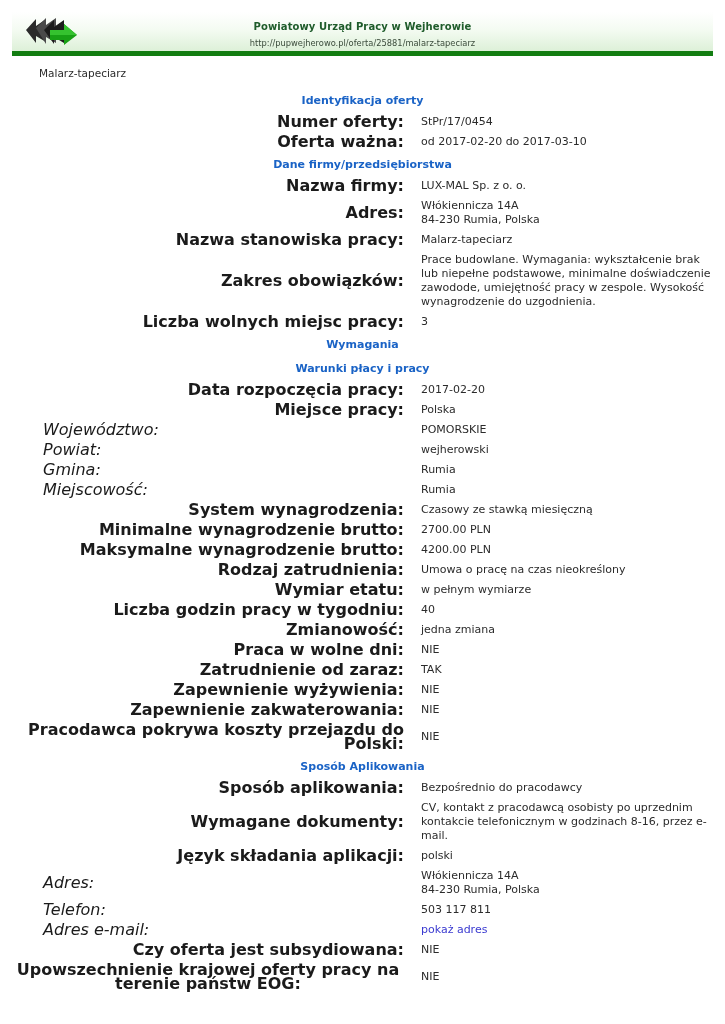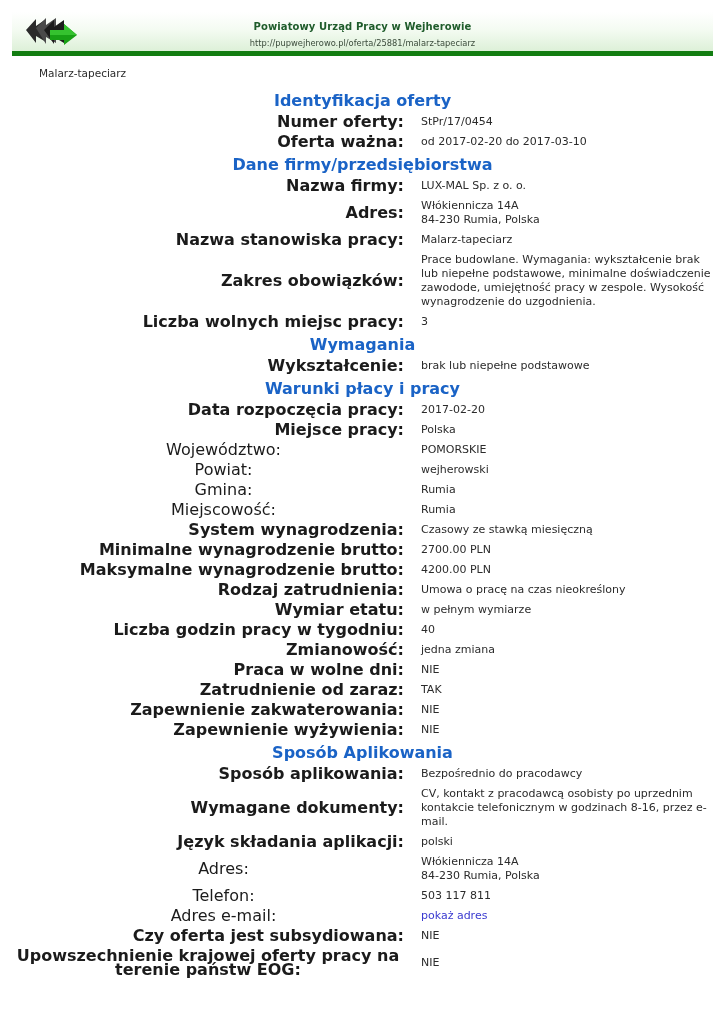--- a/index.html
+++ b/index.html
@@ -67,38 +67,39 @@
     width: 100%;
     border-collapse: collapse;
   }
   .rows td {
     vertical-align: middle;
     padding: 0;
   }
   .section-head {
     text-align: center;
     font-weight: bold;
-    font-size: 16px;
+    font-size: 11px;
     color: #1a63c6;
     padding: 6px 0 4px 0 !important;
     line-height: 14px;
   }
   .lbl {
     width: 363px;
     text-align: right;
     font-weight: bold;
     font-size: 16px;
     color: #1b1b1b;
     padding: 3px 17px 3px 0 !important;
     line-height: 14px;
   }
   .lbl.plain {
-    text-align: center;
+    text-align: left;
     font-weight: normal;
     padding-left: 31px !important;
+    font-style: italic;
   }
   .val {
     text-align: left;
     font-size: 11px;
     color: #2b2b2b;
     line-height: 14px;
     padding: 3px 0 !important;
     margin-left: 24px;
   }
   .val .wrapbox {
@@ -179,26 +180,20 @@
         <tr>
           <td class="lbl">Liczba wolnych miejsc pracy:</td>
           <td class="val">
             <div>3</div>
           </td>
         </tr>
         <tr>
           <td colspan="2" class="section-head">Wymagania</td>
         </tr>
         <tr>
-          <td class="lbl">Wykształcenie:</td>
-          <td class="val">
-            <div>brak lub niepełne podstawowe</div>
-          </td>
-        </tr>
-        <tr>
           <td colspan="2" class="section-head">Warunki płacy i pracy</td>
         </tr>
         <tr>
           <td class="lbl">Data rozpoczęcia pracy:</td>
           <td class="val">
             <div>2017-02-20</div>
           </td>
         </tr>
         <tr>
           <td class="lbl">Miejsce pracy:</td>
@@ -278,27 +273,33 @@
             <div>NIE</div>
           </td>
         </tr>
         <tr>
           <td class="lbl">Zatrudnienie od zaraz:</td>
           <td class="val">
             <div>TAK</div>
           </td>
         </tr>
         <tr>
+          <td class="lbl">Zapewnienie wyżywienia:</td>
+          <td class="val">
+            <div>NIE</div>
+          </td>
+        </tr>
+        <tr>
           <td class="lbl">Zapewnienie zakwaterowania:</td>
           <td class="val">
             <div>NIE</div>
           </td>
         </tr>
         <tr>
-          <td class="lbl">Zapewnienie wyżywienia:</td>
+          <td class="lbl">Pracodawca pokrywa koszty przejazdu do Polski:</td>
           <td class="val">
             <div>NIE</div>
           </td>
         </tr>
         <tr>
           <td colspan="2" class="section-head">Sposób Aplikowania</td>
         </tr>
         <tr>
           <td class="lbl">Sposób aplikowania:</td>
           <td class="val">

